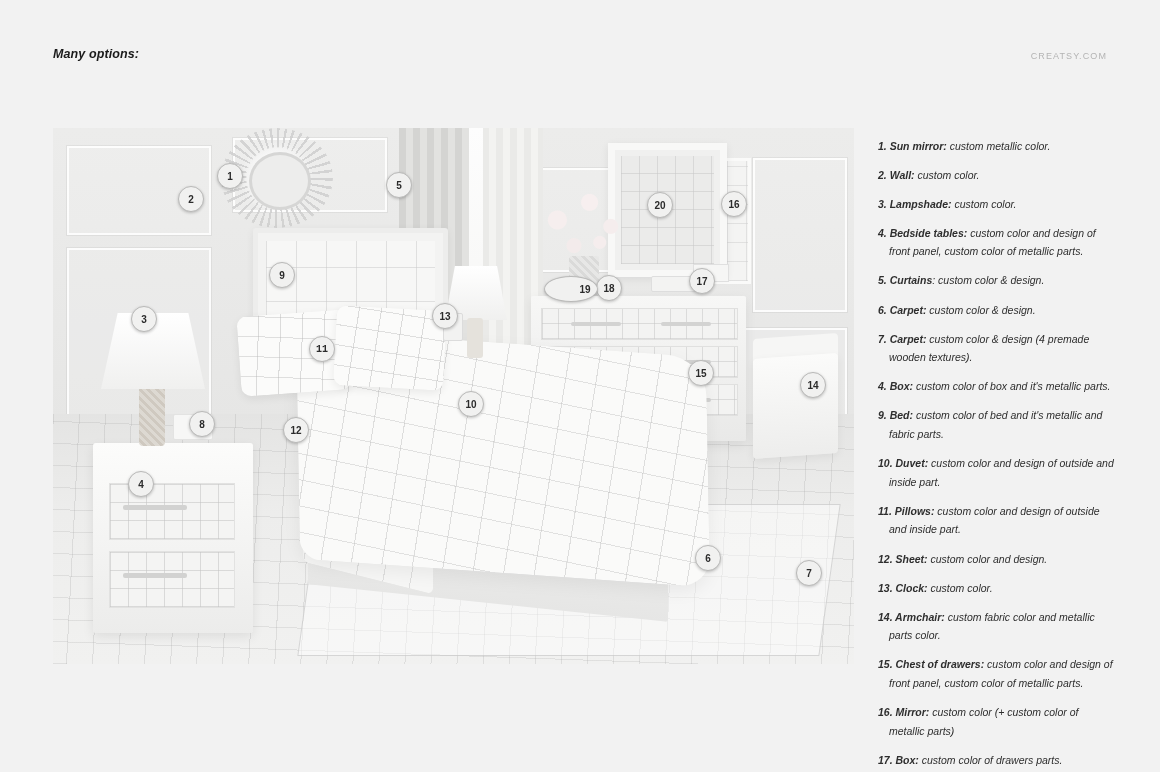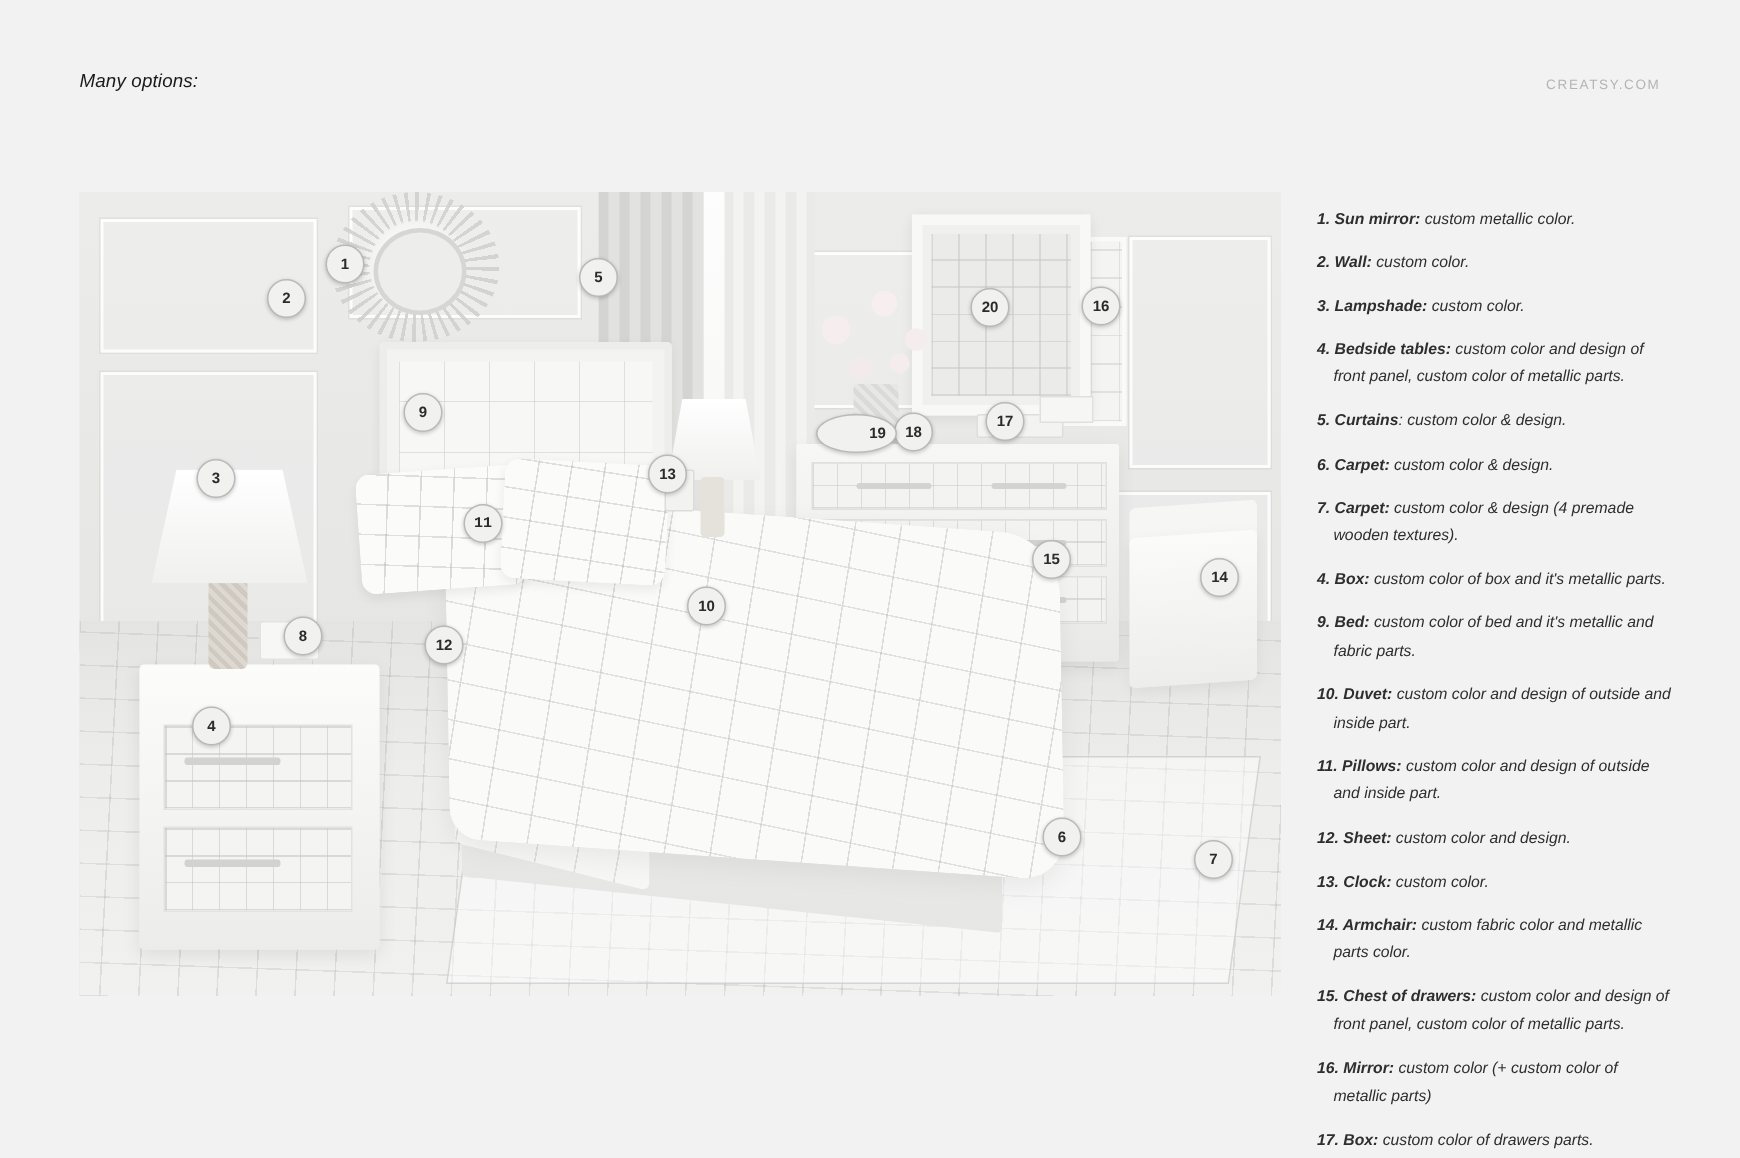--- a/index.html
+++ b/index.html
@@ -17,21 +17,21 @@
   .page {
     position: relative;
     width: 1160px;
     height: 772px;
   }
   .header-title {
     position: absolute;
     left: 53px;
     top: 47px;
     font-size: 12.5px;
-    font-weight: normal;
+    font-weight: bold;
     font-style: italic;
     color: #1a1a1a;
     letter-spacing: 0.1px;
   }
   .brand {
     position: absolute;
     right: 53px;
     top: 51px;
     font-size: 9px;
     letter-spacing: 1.1px;
@@ -436,21 +436,21 @@
         <div class="marker" style="left: 743px; top: 432px;">7</div>
         <div class="marker" style="left: 136px; top: 283px;">8</div>
         <div class="marker" style="left: 216px; top: 134px;">9</div>
         <div class="marker" style="left: 405px; top: 263px;">10</div>
         <div class="marker" style="left: 256px; top: 208px; font-family: Liberation Mono, monospace;">11</div>
         <div class="marker" style="left: 230px; top: 289px;">12</div>
         <div class="marker" style="left: 379px; top: 175px;">13</div>
         <div class="marker" style="left: 747px; top: 244px;">14</div>
         <div class="marker" style="left: 635px; top: 232px;">15</div>
         <div class="marker" style="left: 668px; top: 63px; text-align: right;">16</div>
-        <div class="marker" style="left: 604px; top: 140px; text-align: center;">17</div>
+        <div class="marker" style="left: 636px; top: 140px; text-align: center;">17</div>
         <div class="marker" style="left: 543px; top: 147px;">18</div>
         <div class="marker" style="left: 491px; top: 148px; padding-left: 28px;">19</div>
         <div class="marker" style="left: 594px; top: 64px;">20</div>
       </div>
   </div>
 
   <div class="legend" id="legend-list">
       <p class="legend-item"><span class="lead">1. Sun mirror:</span><span> custom metallic color.</span></p>
       <p class="legend-item"><span class="lead">2. Wall:</span><span> custom color.</span></p>
       <p class="legend-item"><span class="lead">3. Lampshade:</span><span> custom color.</span></p>

